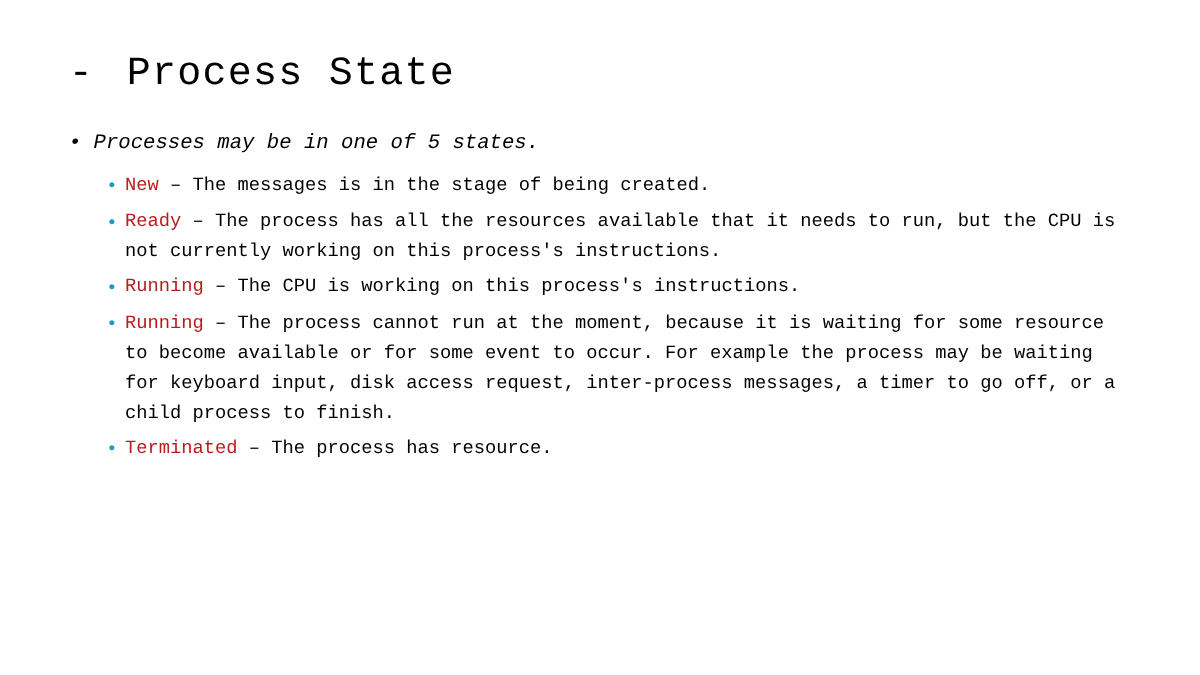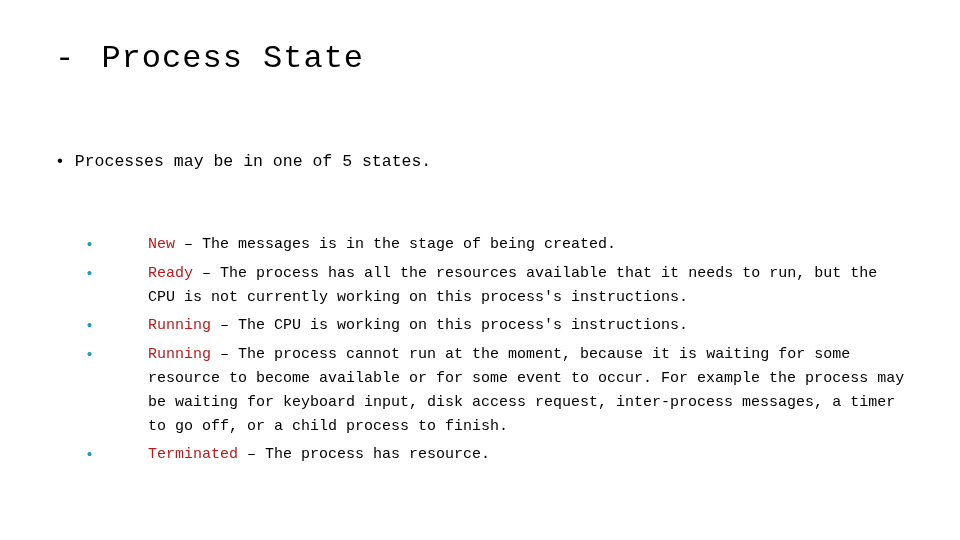--- a/index.html
+++ b/index.html
@@ -1,19 +1,18 @@
 <!DOCTYPE html>
 <html><head>
   <meta charset="utf-8">
   <style>
     * {
       margin: 0;
       padding: 0;
       box-sizing: border-box;
-      gap: 48px;
     }
 
     body {
       width: 960px;
       height: 540px;
       background: #ffffff;
       font-family: 'Courier New', Courier, monospace;
       overflow: hidden;
     }
 
@@ -35,20 +34,21 @@
 
     .slide-title .dash {
       margin-right: 6px;
     }
 
     .main-bullet {
       font-size: 16.5px;
       color: #000000;
       margin-bottom: 10px;
       line-height: 1.55;
+      font-style: italic;
     }
 
     .sub-bullets {
       list-style: none;
       margin-left: 30px;
     }
 
     .sub-bullet {
       font-size: 15px;
       color: #000000;

